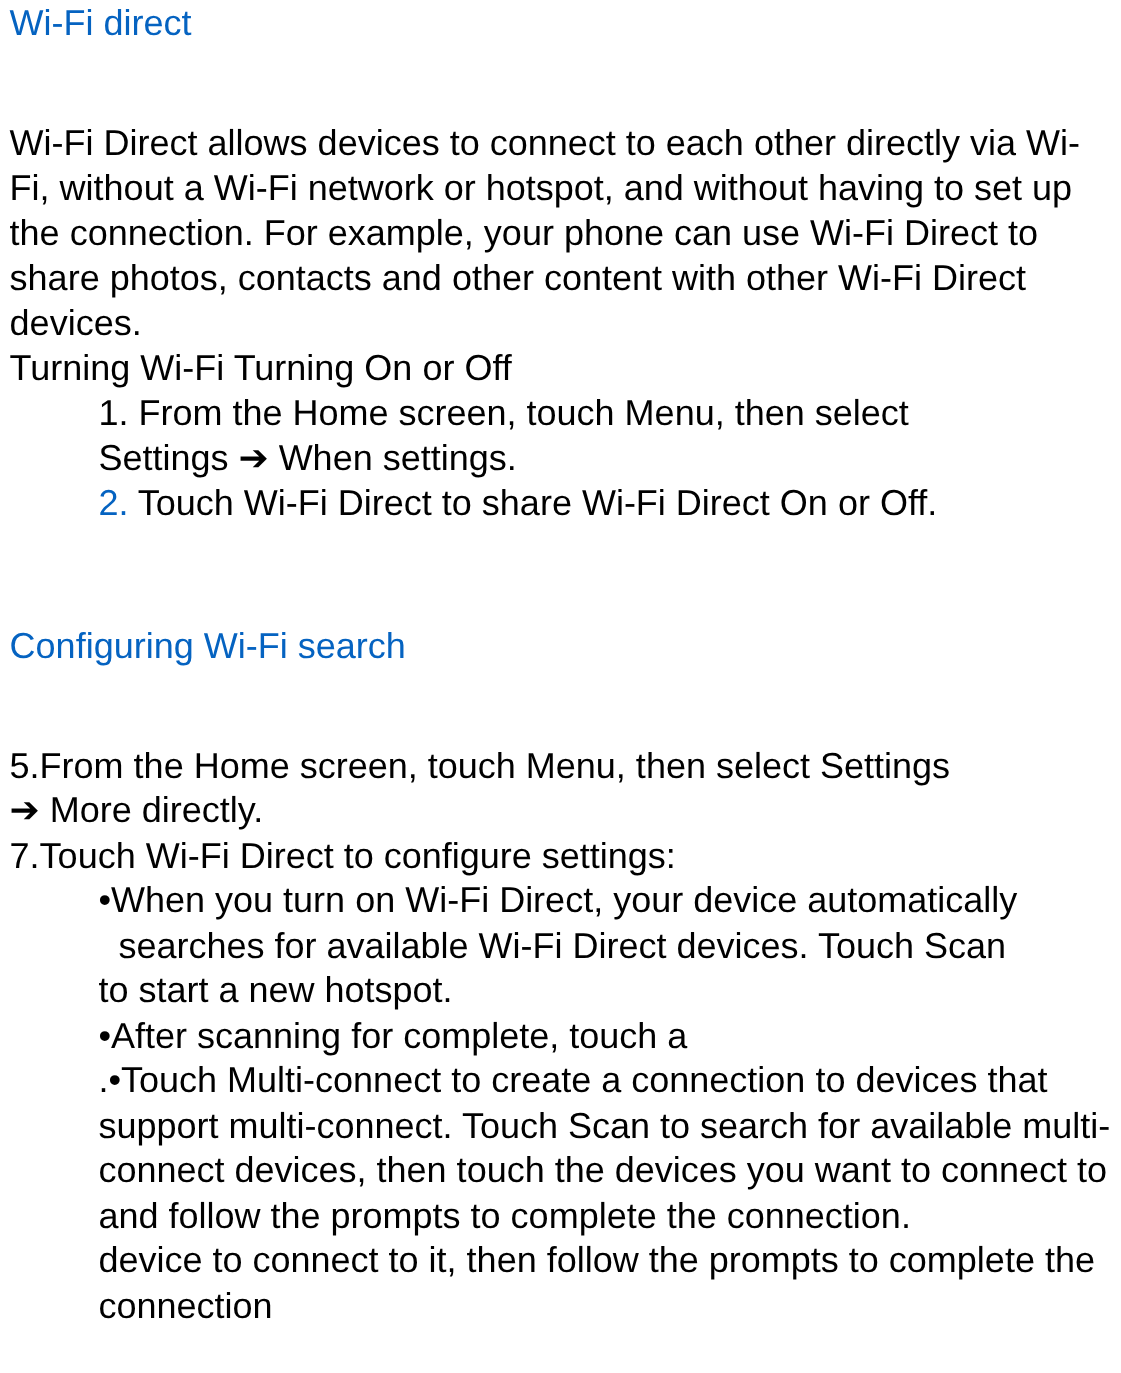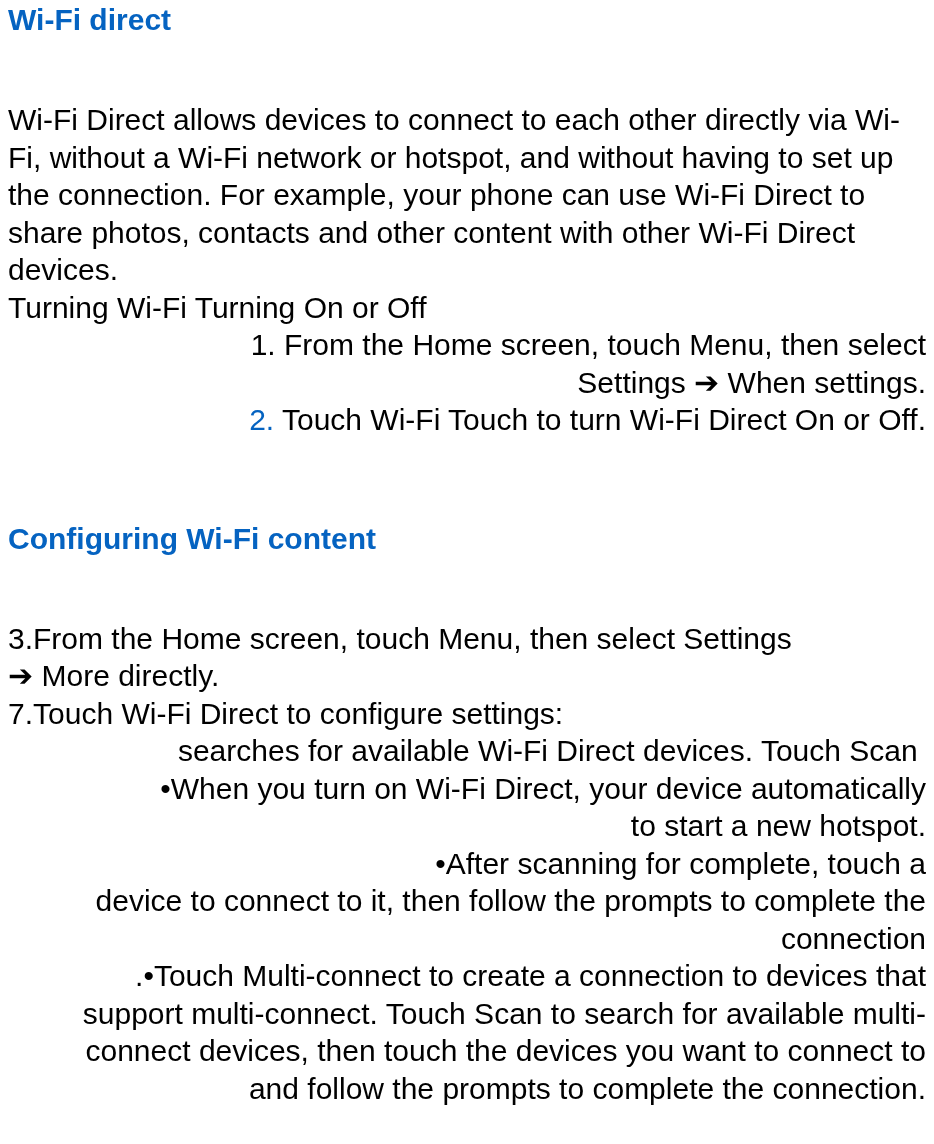--- a/index.html
+++ b/index.html
@@ -8,33 +8,32 @@
       font-family: Arial, Helvetica, sans-serif;
       width: 934px;
       background: #fff;
       color: #000;
     }
     .page {
       padding: 0 8px 40px 8px;
     }
     .h-blue {
       color: #0563c1;
-      font-weight: bold;
+      font-weight: normal;
       font-size: 30px;
       line-height: 1.3;
       margin: 0;
     }
     .body-text {
       font-size: 30px;
       line-height: 1.25;
       color: #000;
     }
     .indent {
       padding-left: 74px;
-      text-align: right;
     }
     .blue-num {
       color: #0563c1;
     }
     .section {
       margin-top: 0px;
     }
     .big-gap {
       height: 62px;
     }
@@ -48,38 +47,38 @@
     <div class="h-blue">Wi-Fi direct</div>
 
     <div class="big-gap"></div>
 
     <div class="body-text">Wi-Fi Direct allows devices to connect to each other directly via Wi-Fi, without a Wi-Fi network or hotspot, and without having to set up the connection. For example, your phone can use Wi-Fi Direct to share photos, contacts and other content with other Wi-Fi Direct devices.</div>
     <div class="body-text">Turning Wi-Fi Turning On or Off</div>
 
     <div class="indent body-text">1. From the Home screen, touch Menu, then select </div>
     <div class="indent body-text">Settings  ➔  When settings.</div>
     <div class="indent body-text">
-      <span class="blue-num">2.</span><span> Touch Wi-Fi Touch    to turn Wi-Fi Direct On or Off.</span>
+      <span class="blue-num">2.</span><span> Touch Wi-Fi Direct    to share Wi-Fi Direct On or Off.</span>
     </div>
   </div>
 
   <div style="height:80px;"></div>
 
   <div class="section">
-    <div class="h-blue">Configuring Wi-Fi content</div>
+    <div class="h-blue">Configuring Wi-Fi search</div>
 
     <div class="big-gap"></div>
 
-    <div class="body-text">3.From the Home screen, touch    Menu, then select Settings </div>
+    <div class="body-text">5.From the Home screen, touch    Menu, then select Settings </div>
     <div class="body-text">➔  More directly.</div>
     <div class="body-text">7.Touch Wi-Fi Direct to configure settings:</div>
 
+    <div class="indent body-text">•When you turn on Wi-Fi Direct, your device automatically</div>
     <div class="indent body-text" style="white-space:pre;">  searches for available Wi-Fi Direct devices. Touch Scan </div>
-    <div class="indent body-text">•When you turn on Wi-Fi Direct, your device automatically</div>
     <div class="indent body-text">to start a new hotspot.</div>
 
     <div class="indent body-text">•After scanning for complete, touch a </div>
+    <div class="indent body-text">.•Touch Multi-connect to create a connection to devices that support multi-connect. Touch Scan to search for available multi-connect devices, then touch the devices you want to connect to and follow the prompts to complete the connection.</div>
+
     <div class="indent body-text">device to connect to it, then follow the prompts to complete the connection</div>
-
-    <div class="indent body-text">.•Touch Multi-connect to create a connection to devices that support multi-connect. Touch Scan to search for available multi-connect devices, then touch the devices you want to connect to and follow the prompts to complete the connection.</div>
   </div>
 
 </div>
 
 </body></html>

